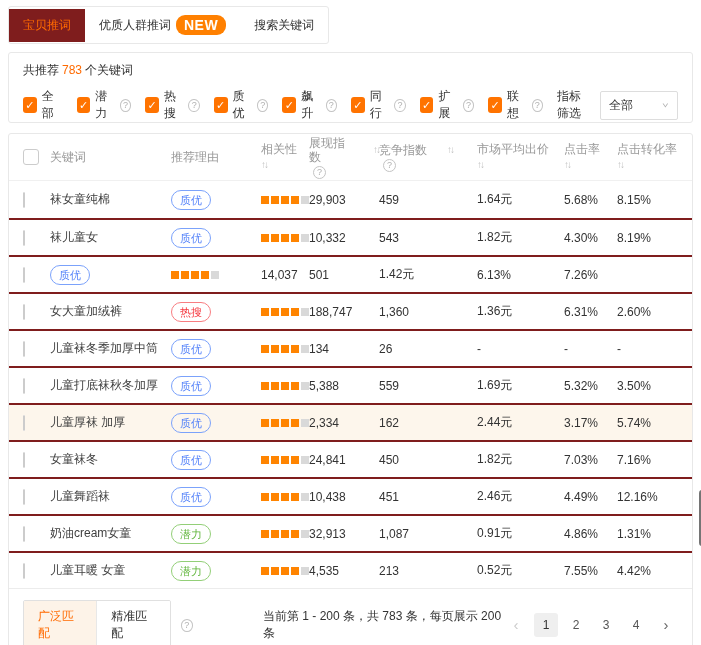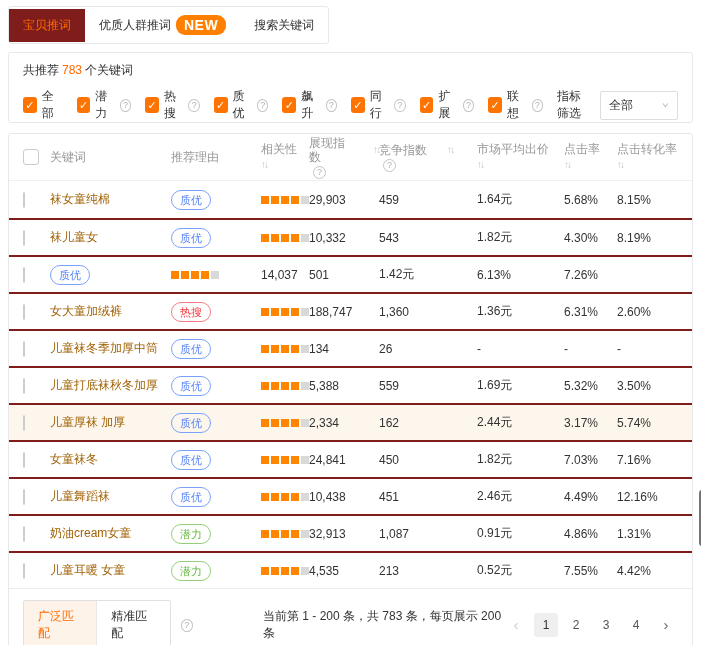--- a/index.html
+++ b/index.html
@@ -37,21 +37,21 @@
   .trow { display:grid; grid-template-columns:27px 121px 90px 48px 70px 98px 87px 53px 1fr;
     align-items:center; padding:0 14px; }
   .thead { height:47px; color:#999; border-bottom:1px solid #f0f0f0; }
   .th { display:flex; flex-direction:column; justify-content:center; gap:2px; line-height:14px; }
   .sort { color:#bfbfbf; font-size:10px; letter-spacing:-2px; }
   .hline { display:flex; align-items:center; gap:20px; }
   .tbody .trow { height:37px; border-top:2px solid #7f1d1d; cursor:default; }
   .tbody .trow:first-child { border-top:none; }
   .tbody .trow.hl { background:#fdf6ec; }
   .rcheck { width:16px; height:16px; border:1px solid #ccc; border-radius:3px; background:#fff; cursor:pointer; }
-  .kw { color:#a16207; }
+  .kw { color:#404040; }
   .badge { display:inline-block; border-radius:10px; padding:1px 8px; font-size:11px; line-height:16px; }
   .badge.blue  { color:#4d7df9; border:1px solid #7ba2fb; }
   .badge.red   { color:#f5353c; border:1px solid #f87d81; }
   .badge.green { color:#5fb53a; border:1px solid #93cf78; }
   .squares { display:flex; gap:2px; }
   .sq { width:8px; height:8px; background:#ff8400; }
   .sq.off { background:#d9d9d9; }
 
   
   .tfoot { display:flex; align-items:center; border-top:1px solid #ececec; padding:11px 14px; }

